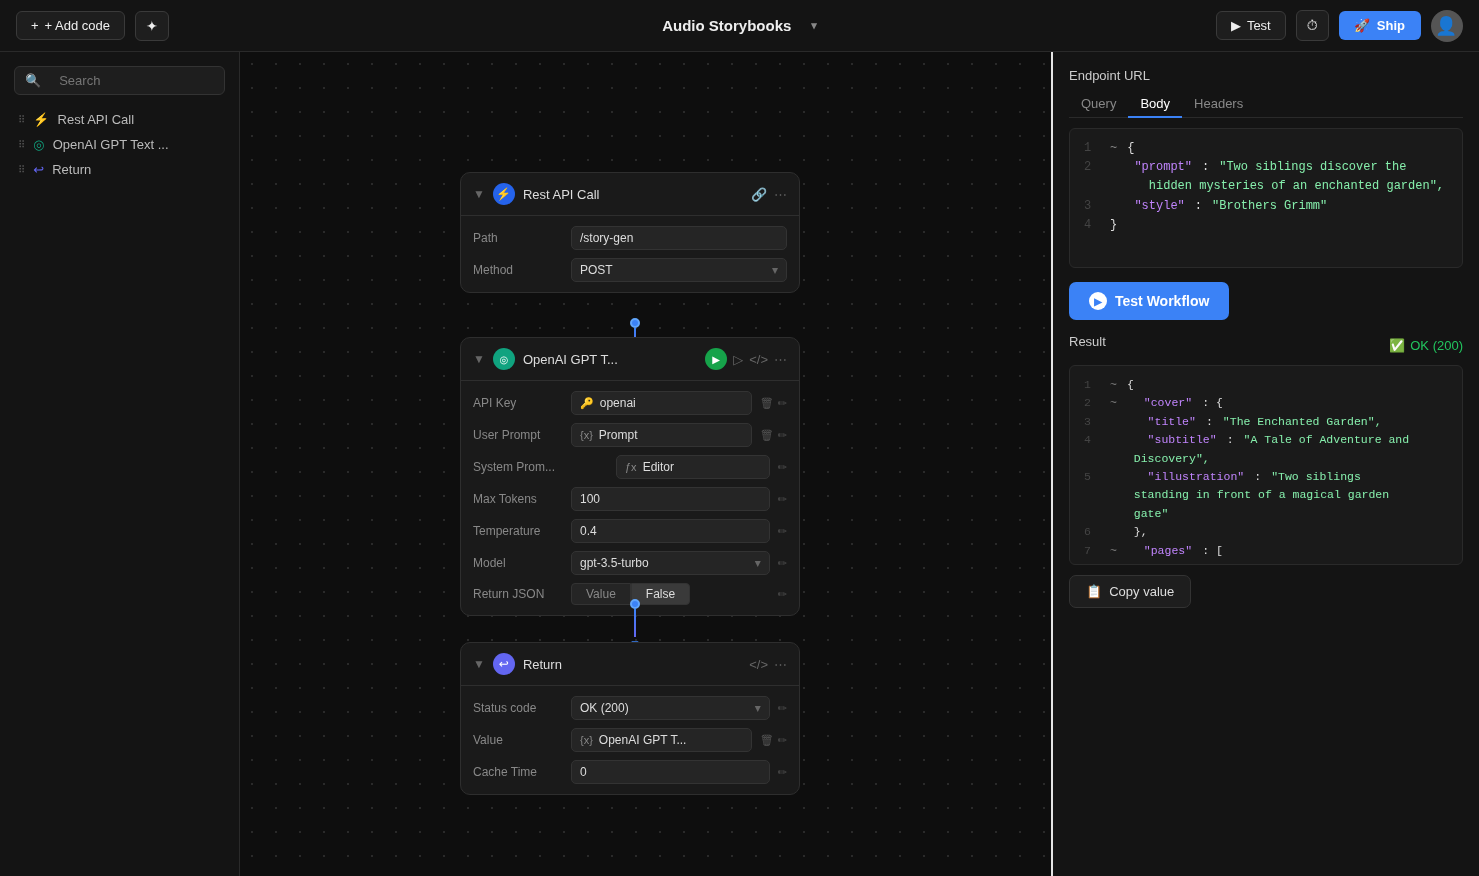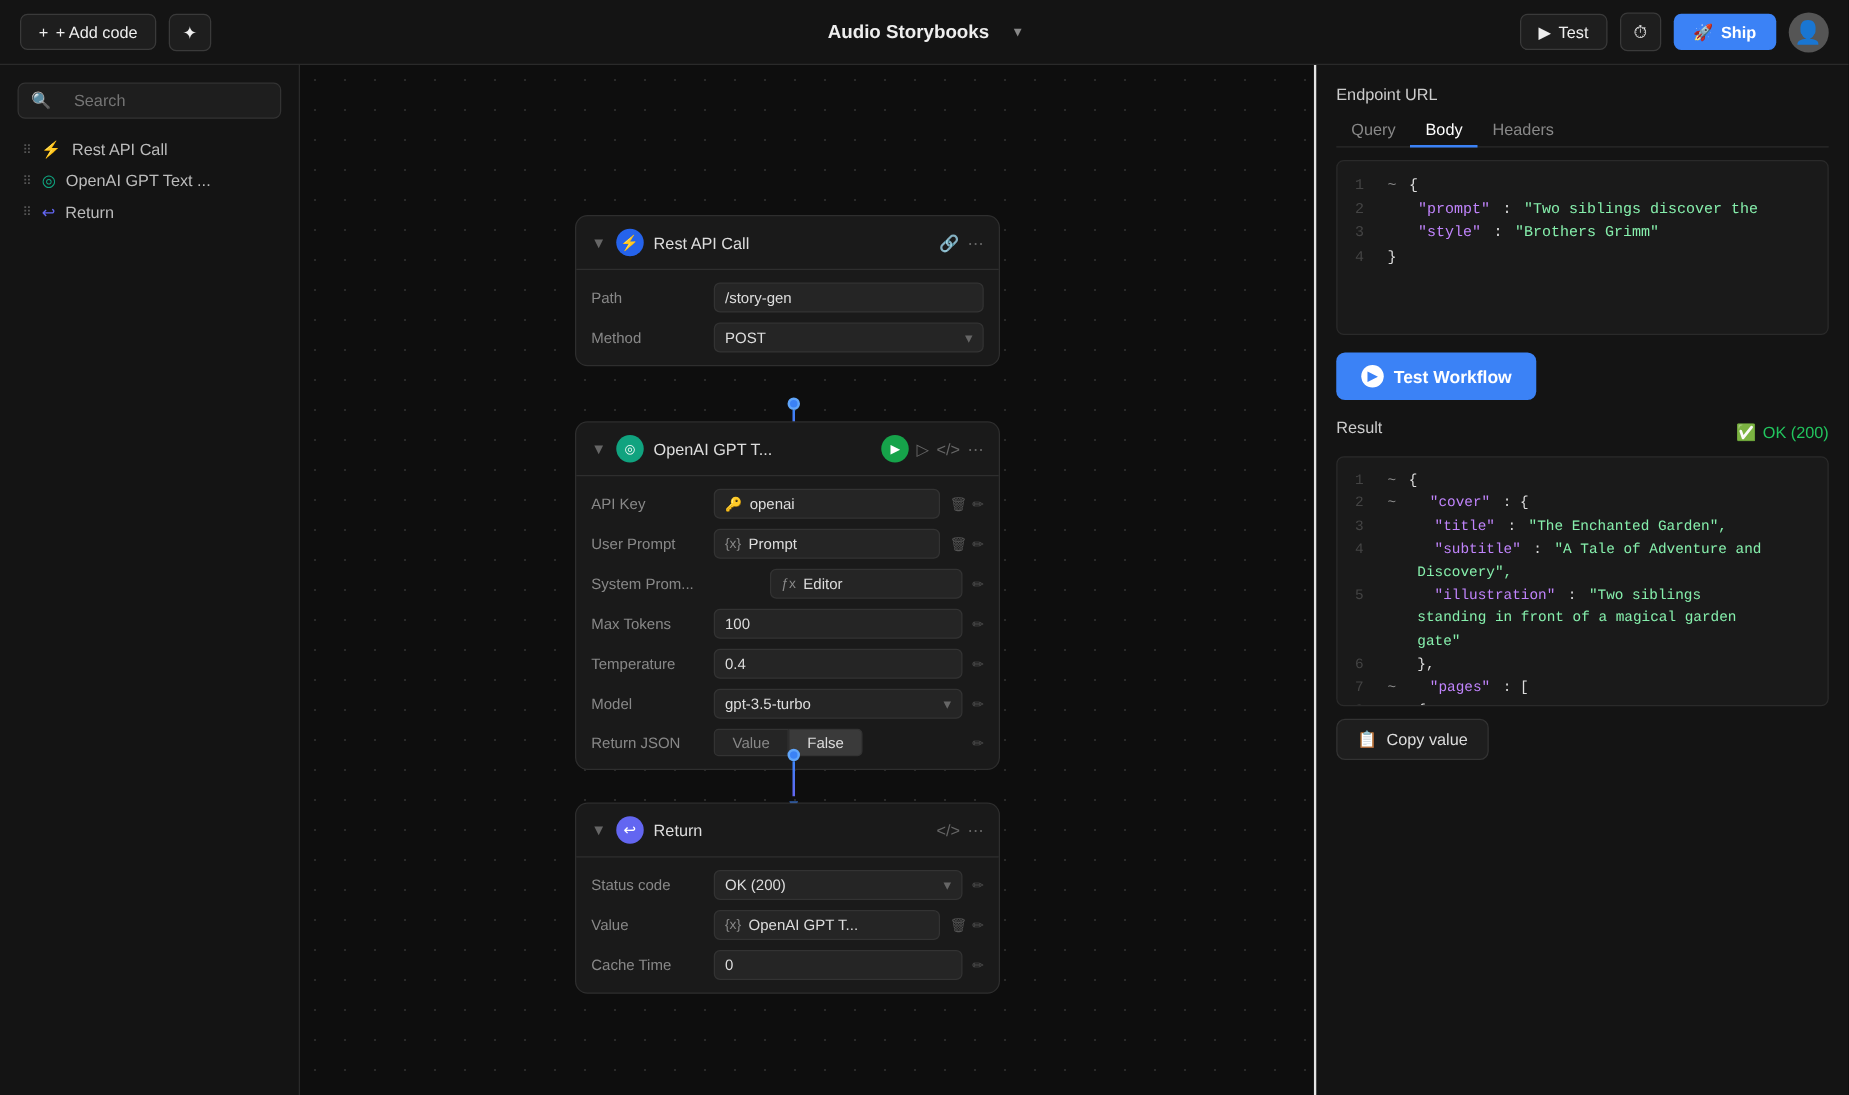--- a/index.html
+++ b/index.html
@@ -633,20 +633,25 @@
           <span class="json-brace">{</span>
         </div>
       <div class="code-line">
           <span class="line-num">2</span>
           <span style="color:#888;">&nbsp;&nbsp;</span>
           <span class="json-key">"prompt"</span>
           <span class="json-brace">: </span>
           <span class="json-val">"Two siblings discover the</span>
         </div>
       <div class="code-line">
+          <span class="line-num">&nbsp;</span>
+          <span style="color:#888;">&nbsp;&nbsp;&nbsp;&nbsp;</span>
+          <span class="json-val">hidden mysteries of an enchanted garden",</span>
+        </div>
+      <div class="code-line">
           <span class="line-num">3</span>
           <span style="color:#888;">&nbsp;&nbsp;</span>
           <span class="json-key">"style"</span>
           <span class="json-brace">: </span>
           <span class="json-val">"Brothers Grimm"</span>
         </div>
       <div class="code-line">
           <span class="line-num">4</span>
           <span class="json-brace">}</span>
         </div>

